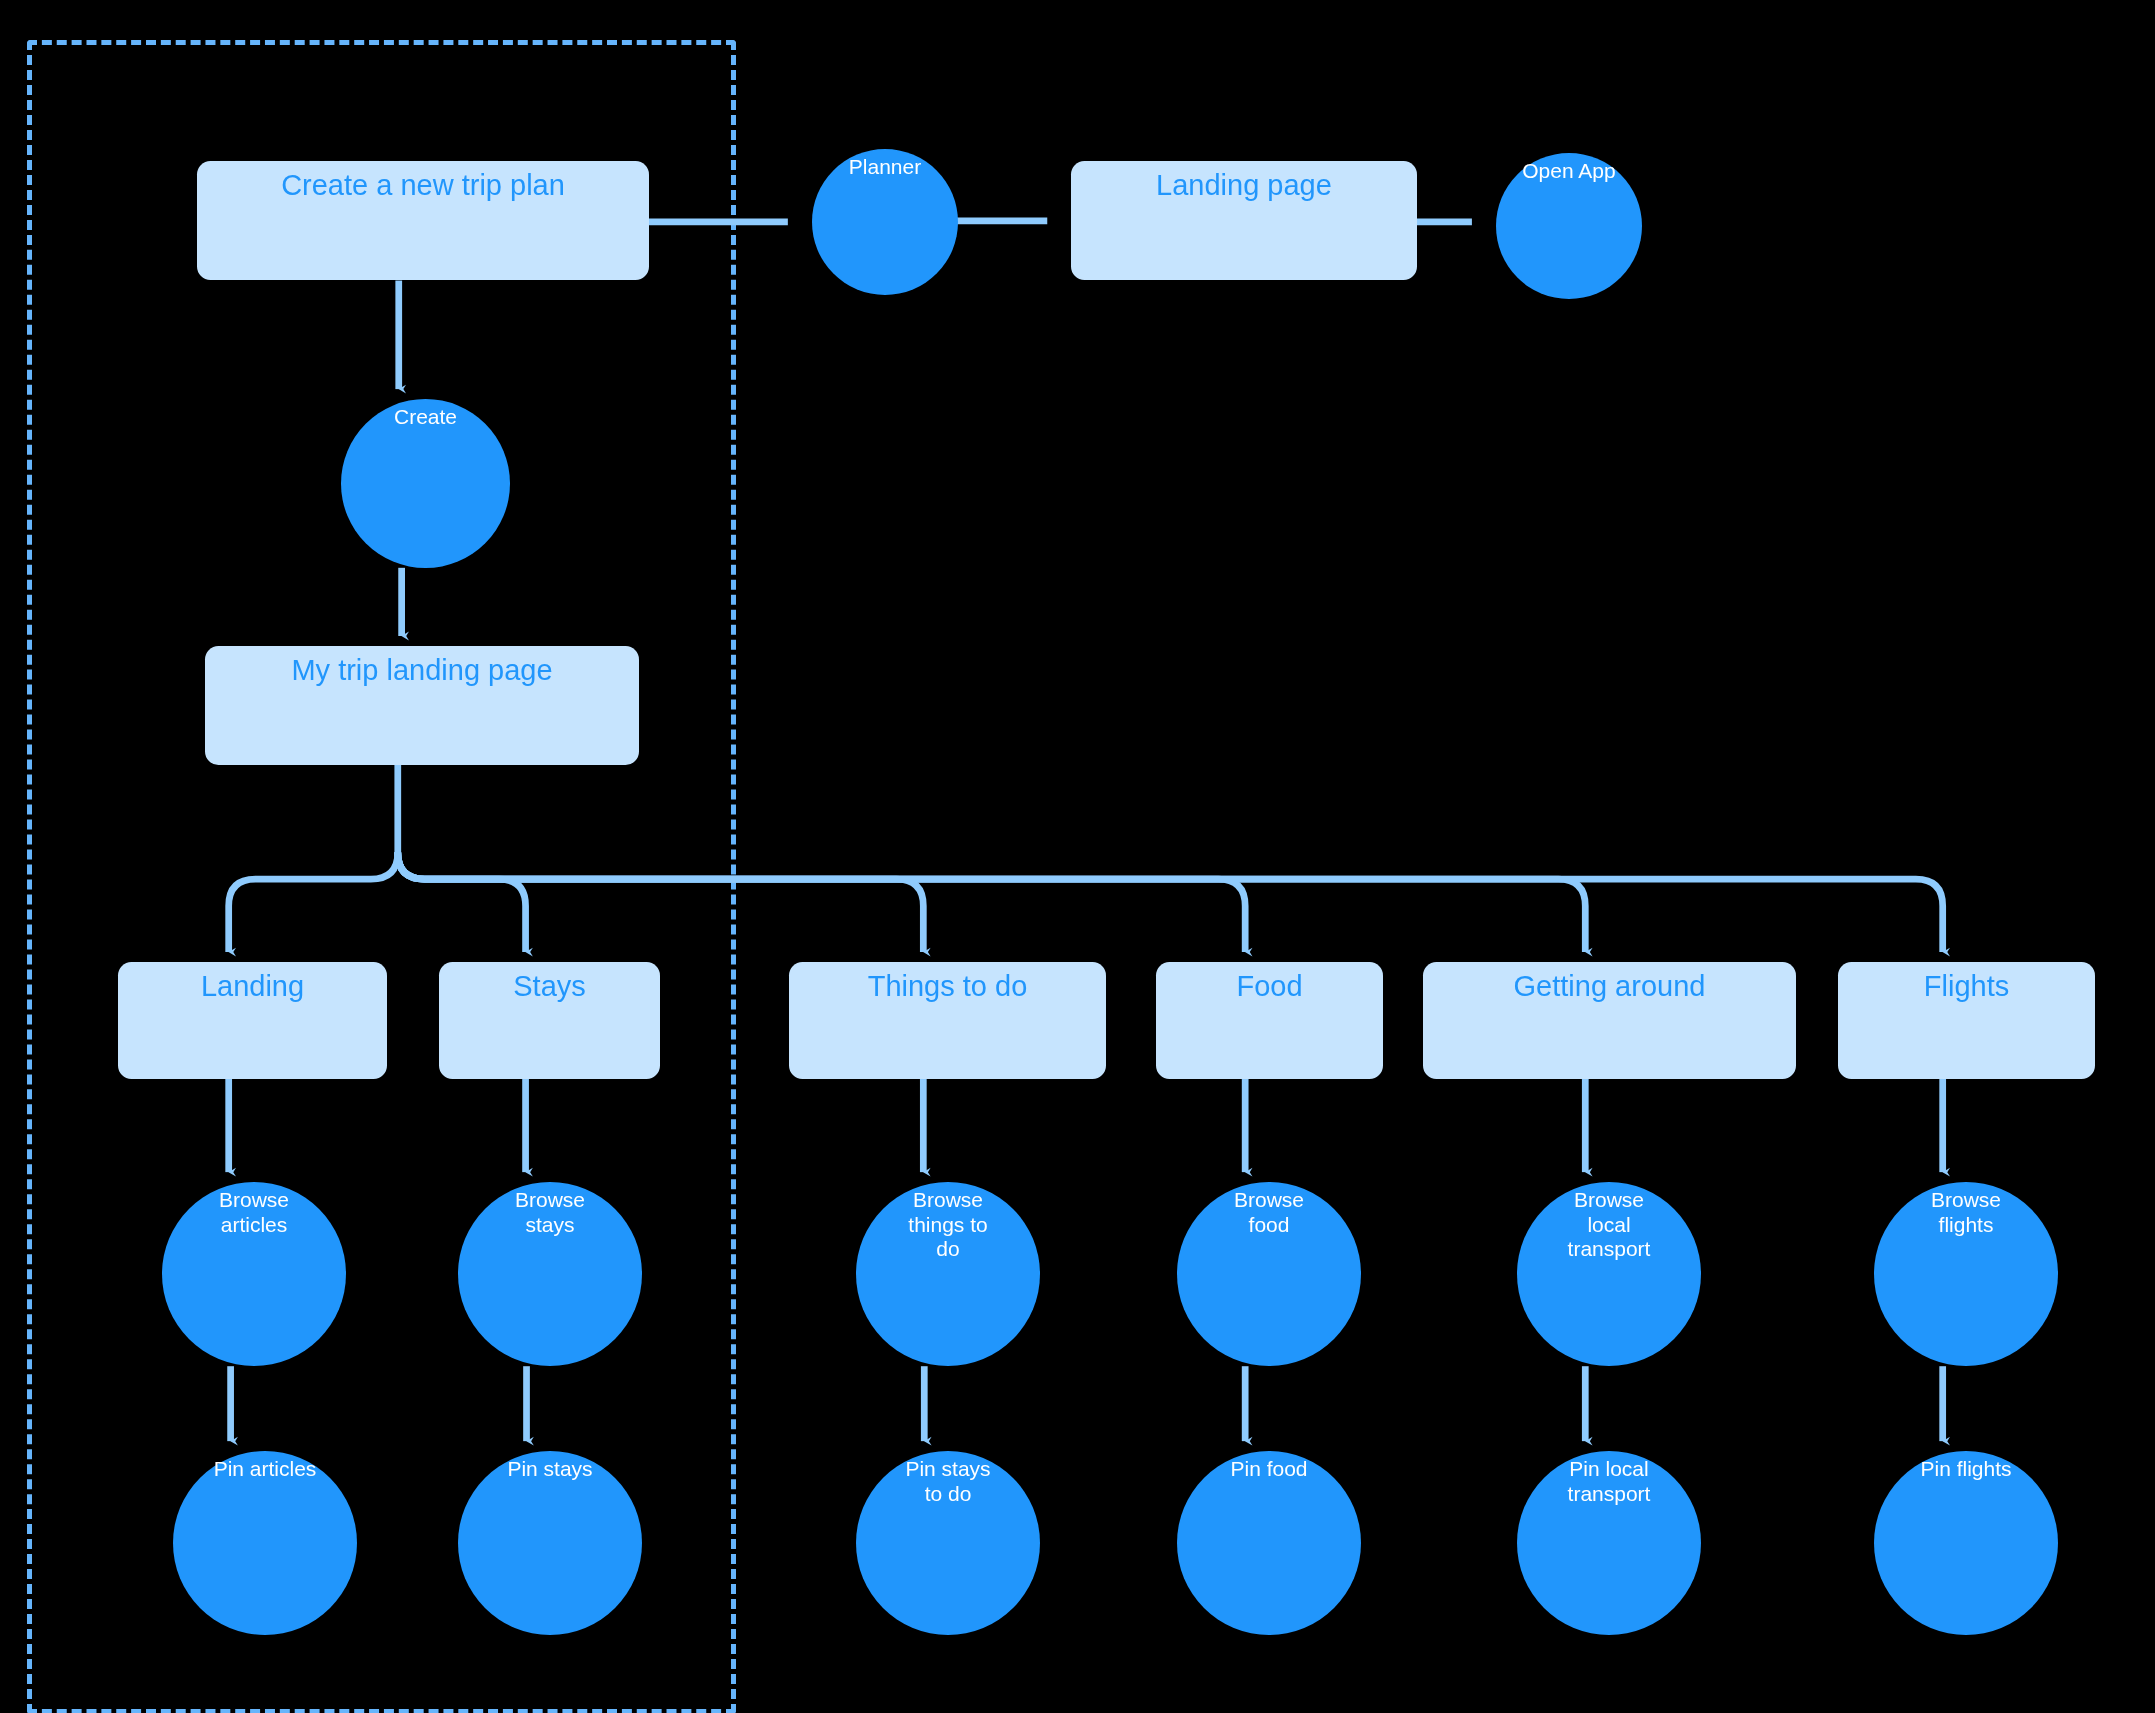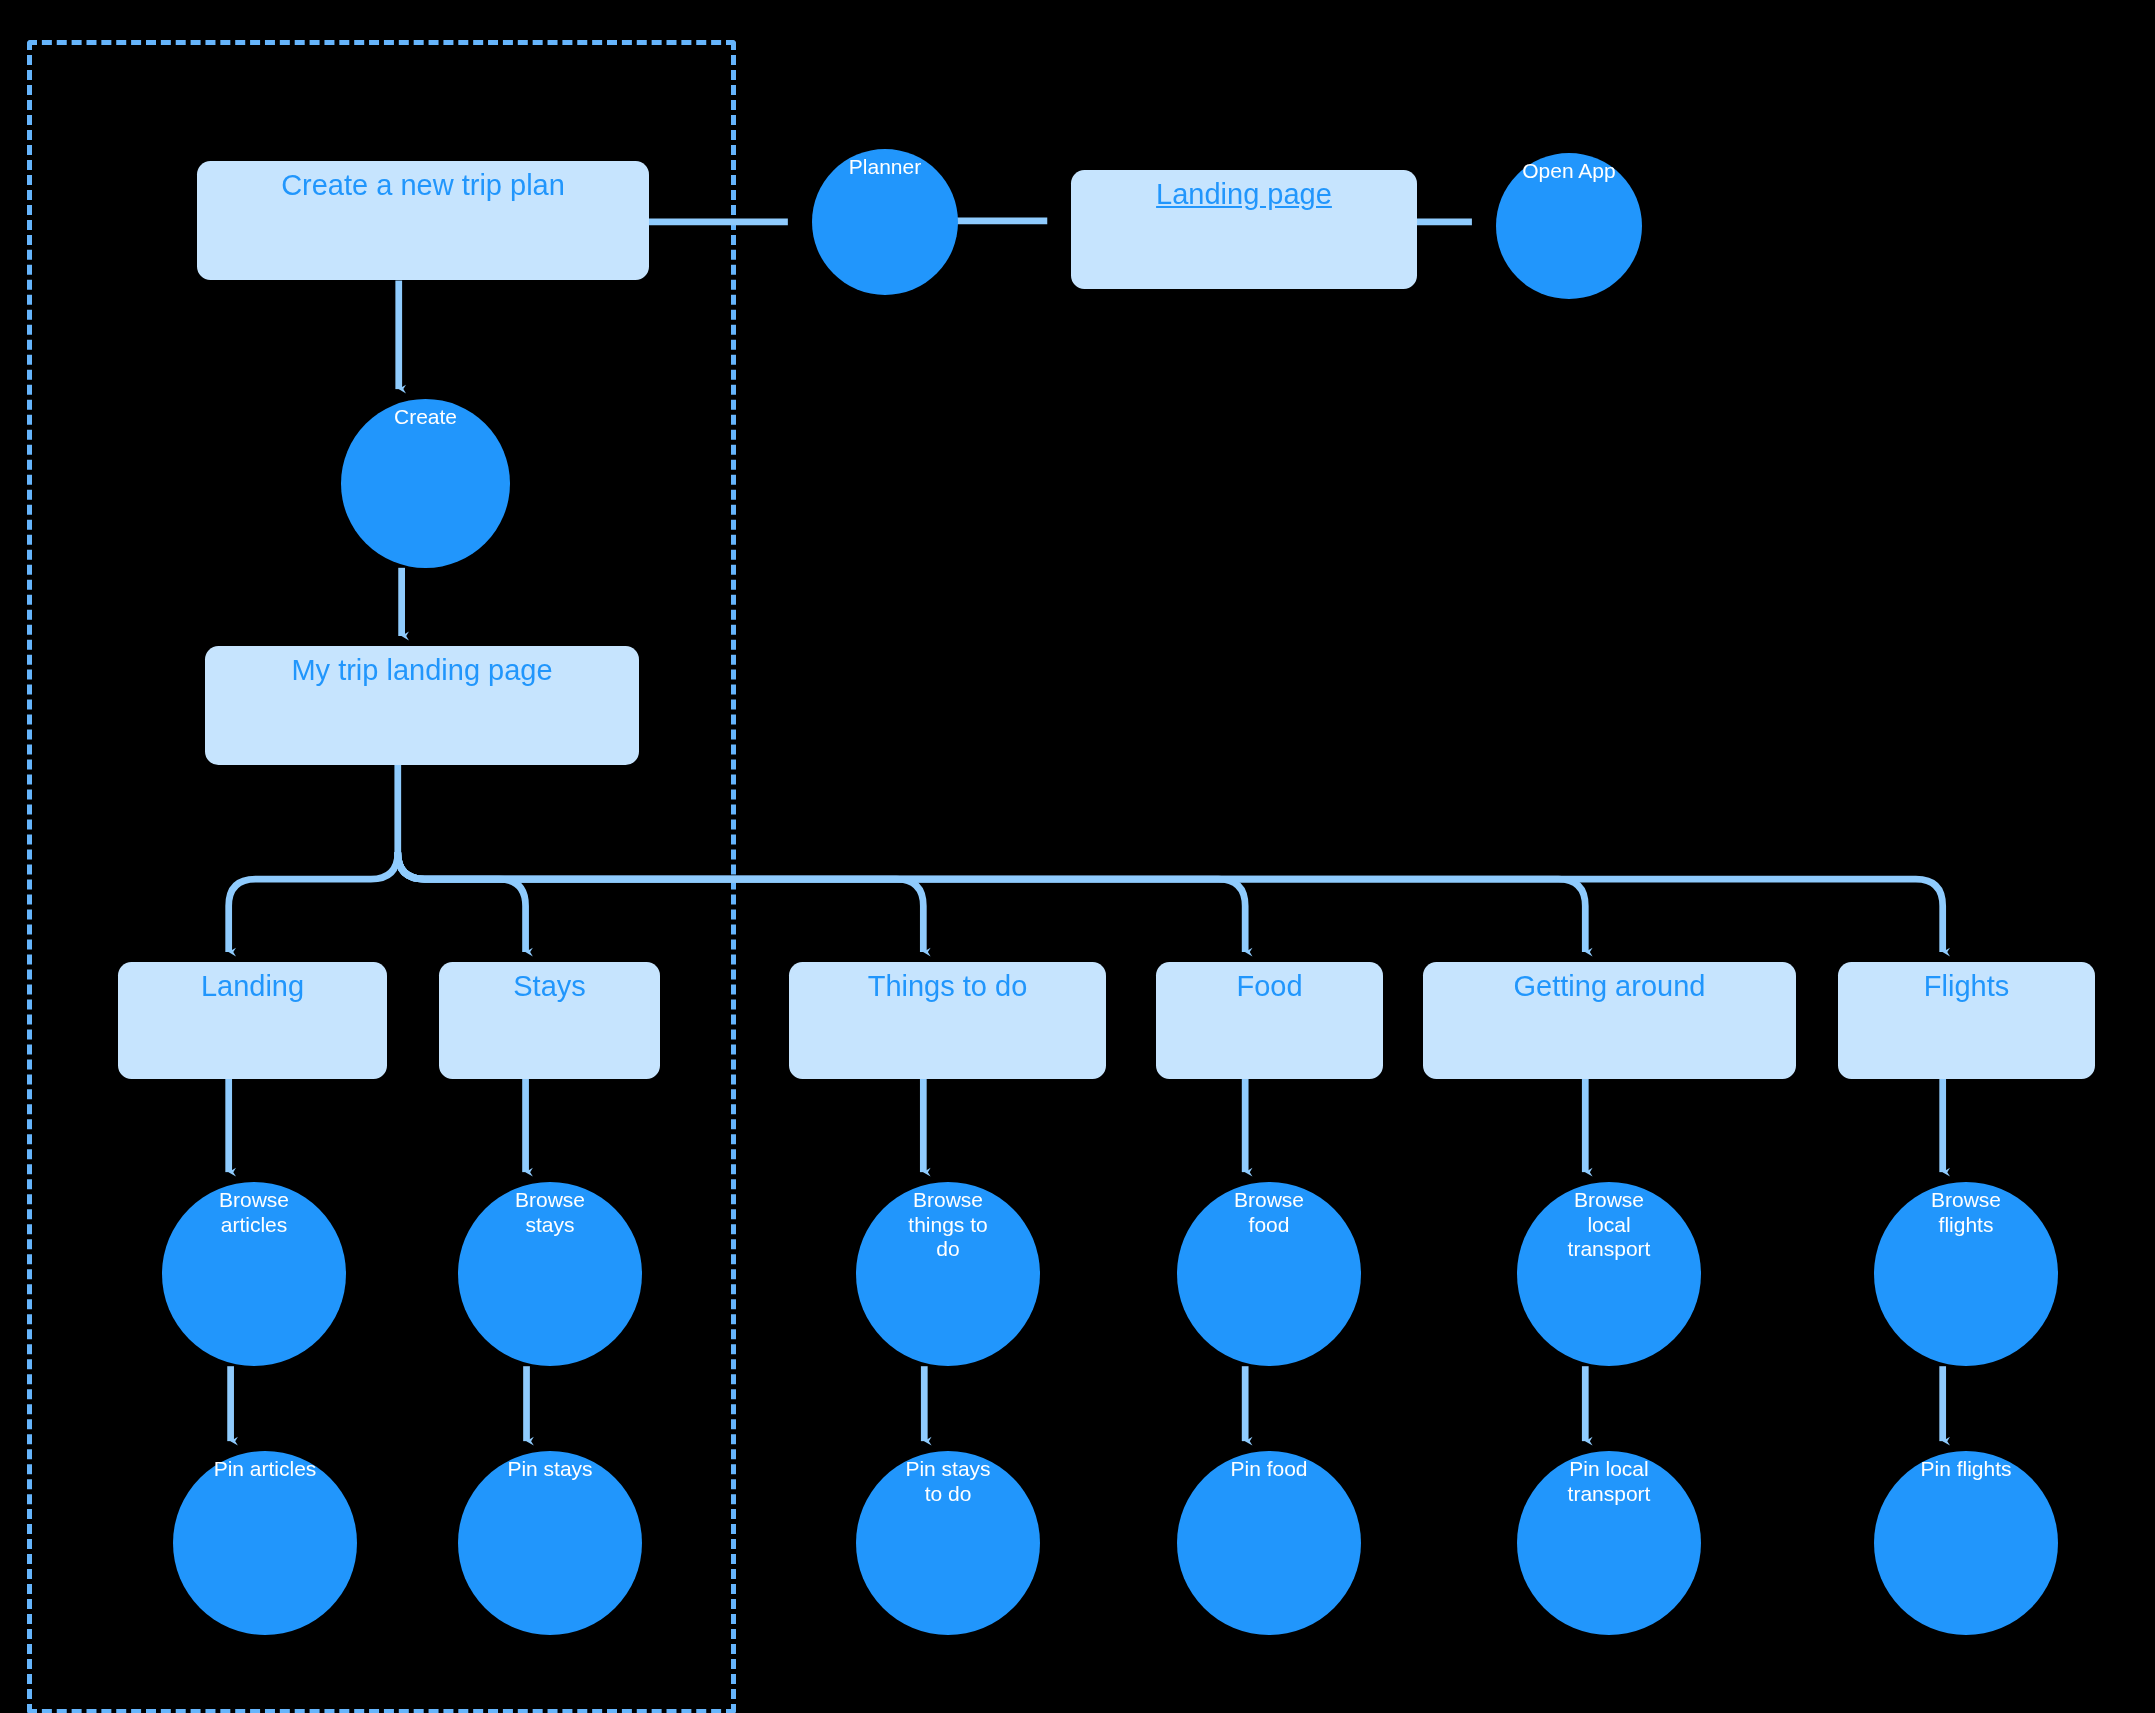--- a/index.html
+++ b/index.html
@@ -102,21 +102,21 @@
       </g>
   </svg>
 
   <div id="nodes-layer">
       <div class="node node-box" style="left: 173px; top: 161px; width: 452px; height: 119px;">
         <span class="node-label">Create a new trip plan</span>
       </div>
       <div class="node node-circle" style="left: 788px; top: 149px; width: 146px; height: 146px;">
         <span class="node-label">Planner</span>
       </div>
-      <div class="node node-box" style="left: 1047px; top: 170px; width: 346px; height: 119px; text-decoration: underline;">
+      <div class="node node-box" style="left: 1047px; top: 161px; width: 346px; height: 119px;">
         <span class="node-label">Landing page</span>
       </div>
       <div class="node node-circle" style="left: 1472px; top: 153px; width: 146px; height: 146px;">
         <span class="node-label">Open App</span>
       </div>
       <div class="node node-circle" style="left: 317px; top: 399px; width: 169px; height: 169px;">
         <span class="node-label">Create</span>
       </div>
       <div class="node node-box" style="left: 181px; top: 646px; width: 434px; height: 119px;">
         <span class="node-label">My trip landing page</span>

